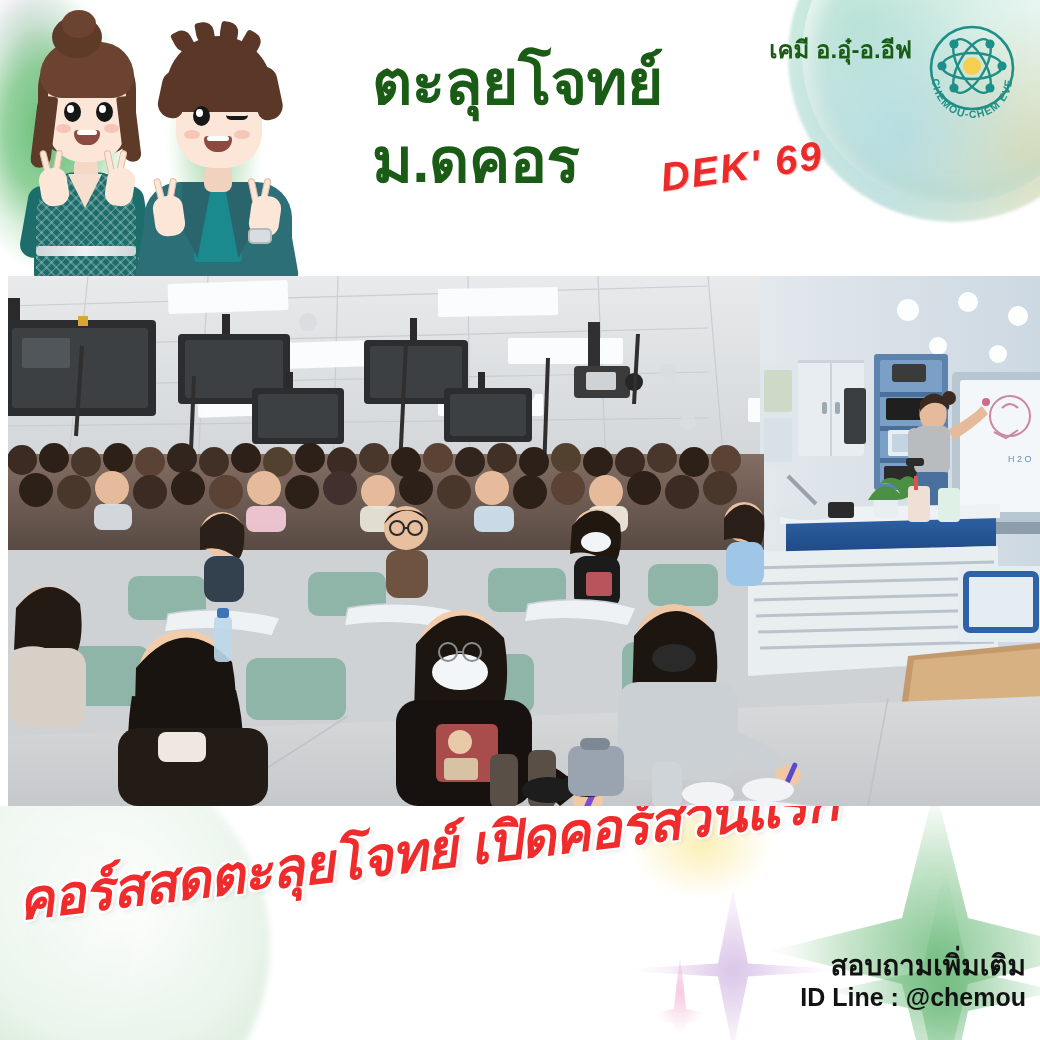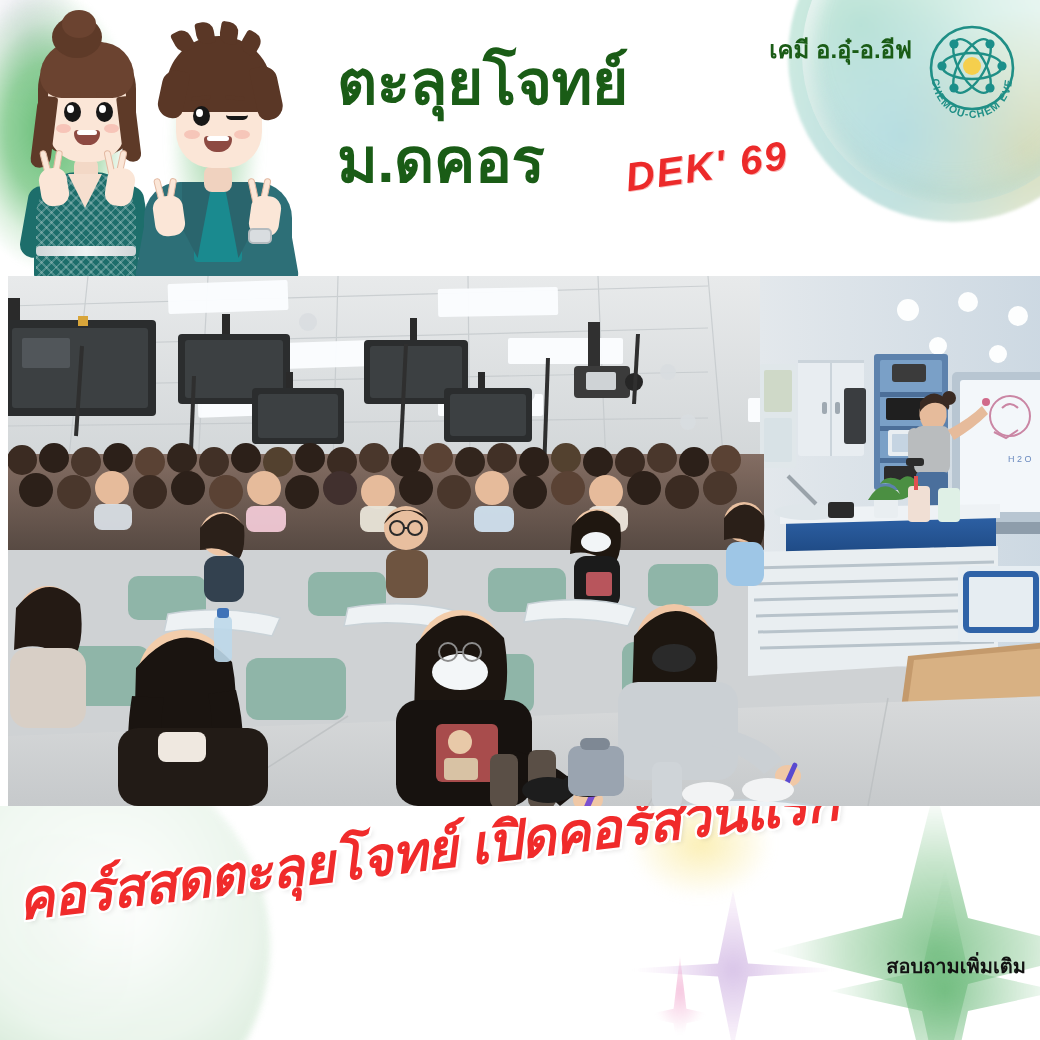--- a/index.html
+++ b/index.html
@@ -305,21 +305,21 @@
     background:#d9dde0; border-radius:5px;
     border:2px solid #b4bbbf;
   }
   .m2 .arm{ position:absolute; width:28px; height:76px; background:#2d6f77; border-radius:14px;}
   .m2 .armL{ left:2px;  top:196px; transform:rotate(10deg);}
   .m2 .armR{ left:128px;top:196px; transform:rotate(-10deg);}
 
   
   .title-block {
     position:absolute;
-    left:337px; top:44px;
+    left:372px; top:44px;
     width:470px;
   }
   .title-line {
     color:#1a5c16;
     font-size:62px;
     font-weight:bold;
     line-height:78px;
     letter-spacing:-0.5px;
     white-space:nowrap;
   }
@@ -448,21 +448,21 @@
       3px 3px 5px rgba(0,0,0,.10);
     letter-spacing:-1px;
   }
 
   .contact {
     position:absolute;
     right:14px; top:146px;
     text-align:right;
     color:#121212;
   }
-  .contact .c1 { font-size:20px; font-weight:bold; line-height:28px; white-space:nowrap; }
+  .contact .c1 { font-size:28px; font-weight:bold; line-height:28px; white-space:nowrap; }
   .contact .c2 { font-size:25px; font-weight:bold; line-height:34px; white-space:nowrap; }
 </style>
 </head>
 <body>
 
 <div class="poster">
 
   <div class="top-band">
     <div class="blob-gray-left"></div>
     <div class="blob-green-left"></div>
@@ -1012,16 +1012,17 @@
     <div class="b-yellow"></div>
     <div class="b-star"></div>
     <div class="b-star2"></div>
     <div class="b-sparkle"></div>
     <div class="b-pink"></div>
 
     <div class="headline">คอร์สสดตะลุยโจทย์ เปิดคอร์สวันแรก</div>
 
     <div class="contact">
       <div class="c1">สอบถามเพิ่มเติม</div>
+      <div class="c2">ID Line : @chemou</div>
     </div>
   </div>
 
 </div>
 
 </body></html>

